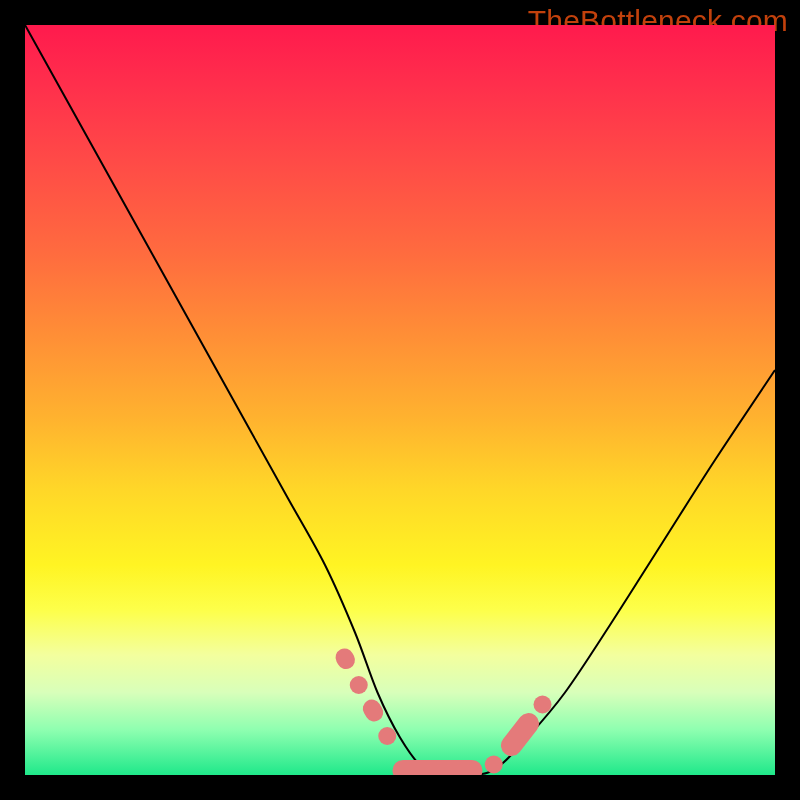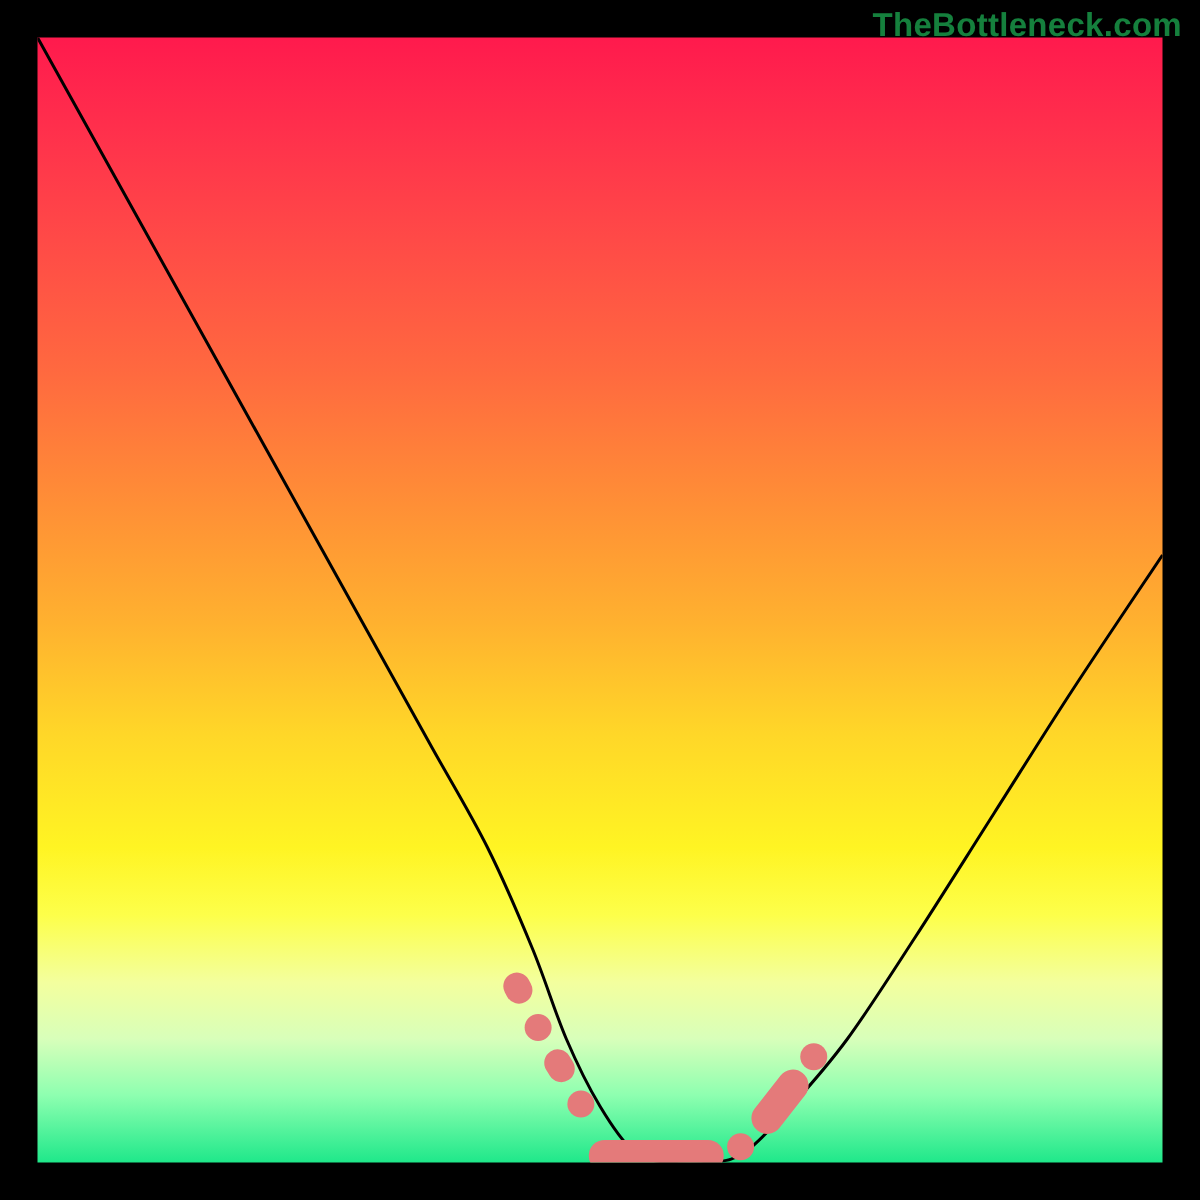--- a/index.html
+++ b/index.html
@@ -30,24 +30,24 @@
       #f3ff9e 84%,
       #d8ffba 89%,
       #8effb0 94%,
       #1fe88a 100%
     );
   }
   .watermark {
     position: absolute;
     top: 4px;
     right: 12px;
-    color: #15803d;
-    font-size: 22px;
+    color: #c2410c;
+    font-size: 30px;
     letter-spacing: 0.2px;
-    font-weight: 700;
+    font-weight: 400;
     user-select: none;
   }
   svg.plot {
     position: absolute;
     left: 0;
     top: 0;
   }
   .curve {
     fill: none;
     stroke: #000;

